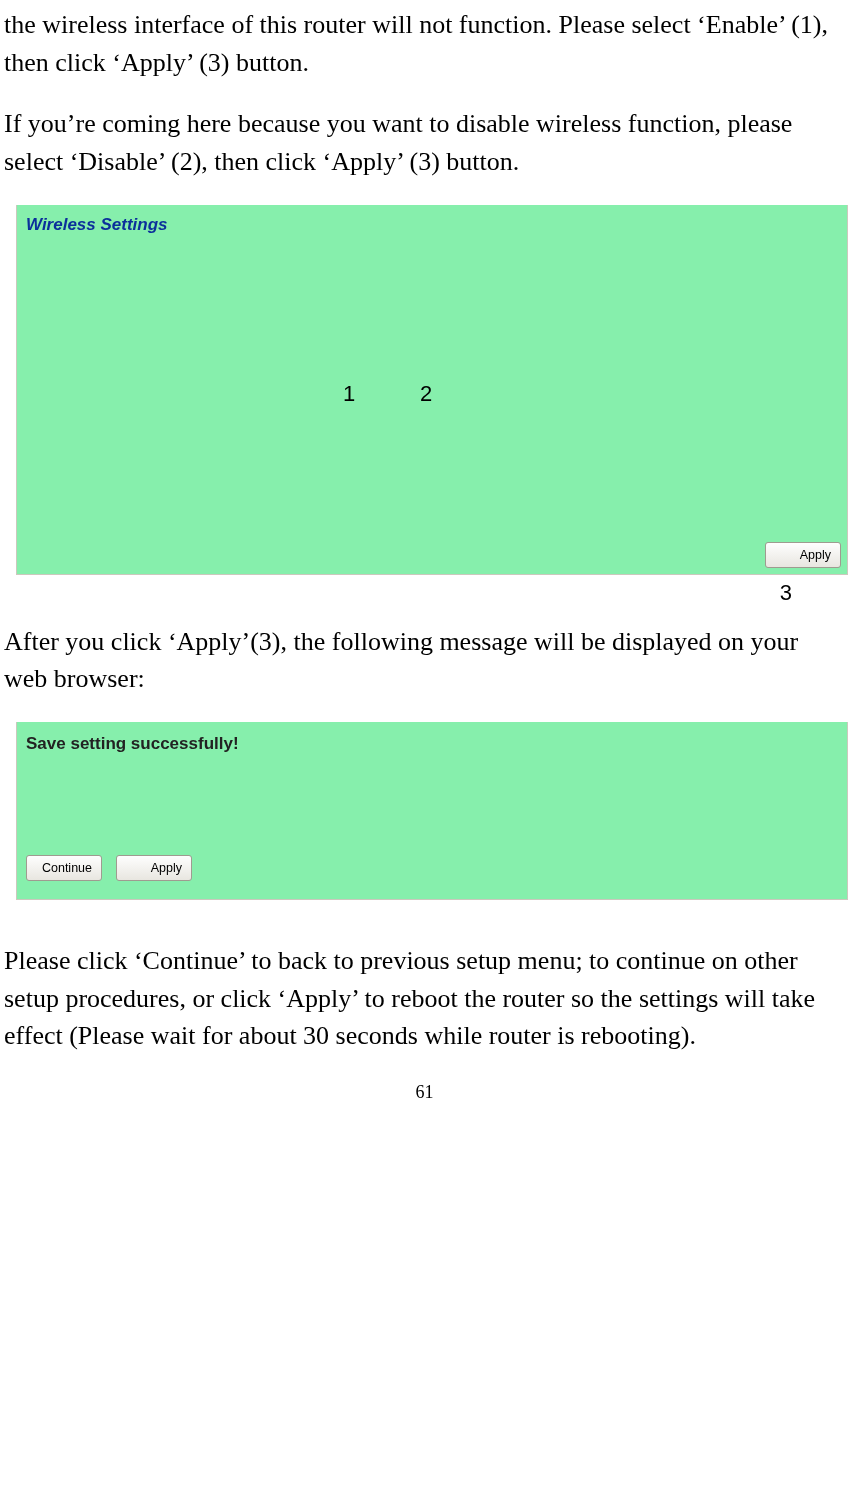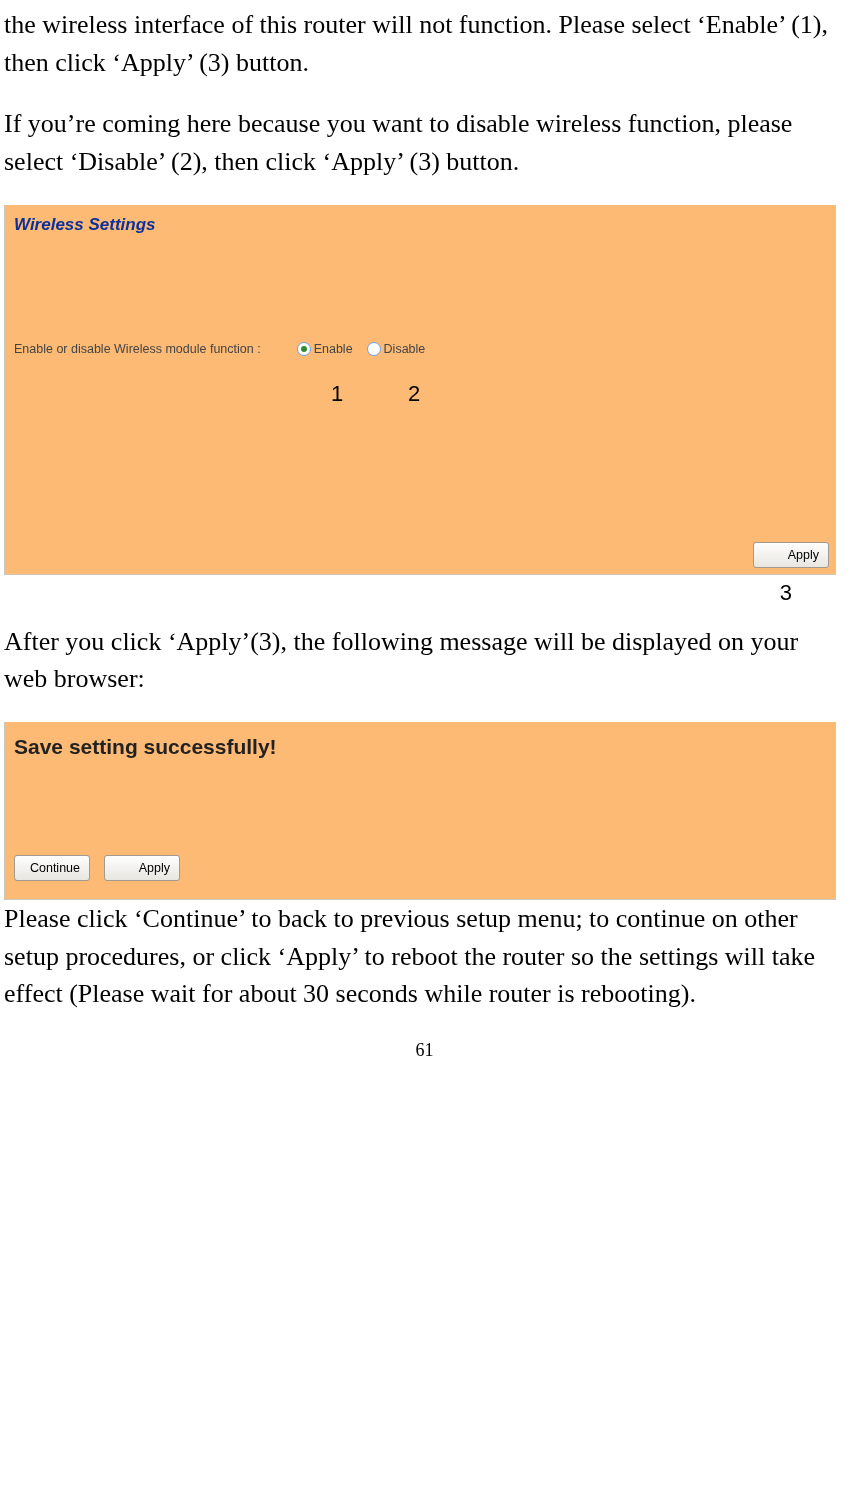--- a/index.html
+++ b/index.html
@@ -7,26 +7,27 @@
     font-size: 26px;
     line-height: 1.45;
     margin: 0;
     padding: 6px 8px 40px 4px;
     color: #000;
     width: 853px;
     box-sizing: border-box;
   }
   p.doc { margin: 0 0 24px 0; }
   .panel {
-    background: #fdba74;
+    background: #86efac;
     border: 1px solid #ccc8bd;
     border-top: none;
     width: 832px;
     position: relative;
     box-sizing: border-box;
+    margin-left: 12px;
   }
   .panel1 { height: 370px; }
   .panel2 { height: 178px; }
   .panel-title {
     font-family: Arial, sans-serif;
     font-size: 17px;
     font-weight: bold;
     font-style: italic;
     color: #0b2f9b;
     position: absolute;
@@ -91,21 +92,21 @@
     font-size: 22px;
     text-align: right;
     width: 832px;
     padding-right: 44px;
     box-sizing: border-box;
     margin-top: 2px;
     margin-bottom: 14px;
   }
   .panel2-title {
     font-family: Arial, sans-serif;
-    font-size: 21px;
+    font-size: 17px;
     font-weight: bold;
     color: #222;
     position: absolute;
     left: 9px;
     top: 10px;
   }
   .panel2-sub {
     font-family: Arial, sans-serif;
     font-size: 12.5px;
     color: #555;
@@ -132,46 +133,33 @@
 </style>
 </head>
 <body>
 
 <p class="doc">the wireless interface of this router will not function. Please select ‘Enable’ (1), then click ‘Apply’ (3) button.</p>
 <p class="doc">If you’re coming here because you want to disable wireless function, please select ‘Disable’ (2), then click ‘Apply’ (3) button.</p>
 
 <div class="panel panel1">
   <div class="panel-title">Wireless Settings</div>
 
-  <div class="row-enable">
-    <span>Enable or disable Wireless module function :</span>
-    <span style="width:26px"></span>
-    <span class="radio-wrap">
-      <span class="radio-dot checked"></span>
-      <span>Enable</span>
-    </span>
-    <span style="width:4px"></span>
-    <span class="radio-wrap">
-      <span class="radio-dot"></span>
-      <span>Disable</span>
-    </span>
-  </div>
 
   <div class="annot" style="left:326px; top:173px;">1</div>
   <div class="annot" style="left:403px; top:173px;">2</div>
 
   <span class="btn apply-pos">Apply</span>
 </div>
 <div class="annot3-wrap">3</div>
 
 <p class="doc">After you click ‘Apply’(3), the following message will be displayed on your web browser:</p>
 
 <div class="panel panel2 wrap-center">
   <div class="panel2-title">Save setting successfully!</div>
   <div class="btn-row">
     <span class="btn">Continue</span>
     <span class="btn">Apply</span>
   </div>
 </div>
 
-<p class="doc" style="">Please click ‘Continue’ to back to previous setup menu; to continue on other setup procedures, or click ‘Apply’ to reboot the router so the settings will take effect (Please wait for about 30 seconds while router is rebooting).</p>
+<p class="doc" style="margin-top:42px;">Please click ‘Continue’ to back to previous setup menu; to continue on other setup procedures, or click ‘Apply’ to reboot the router so the settings will take effect (Please wait for about 30 seconds while router is rebooting).</p>
 
 <div class="page-num">61</div>
 
 </body></html>

